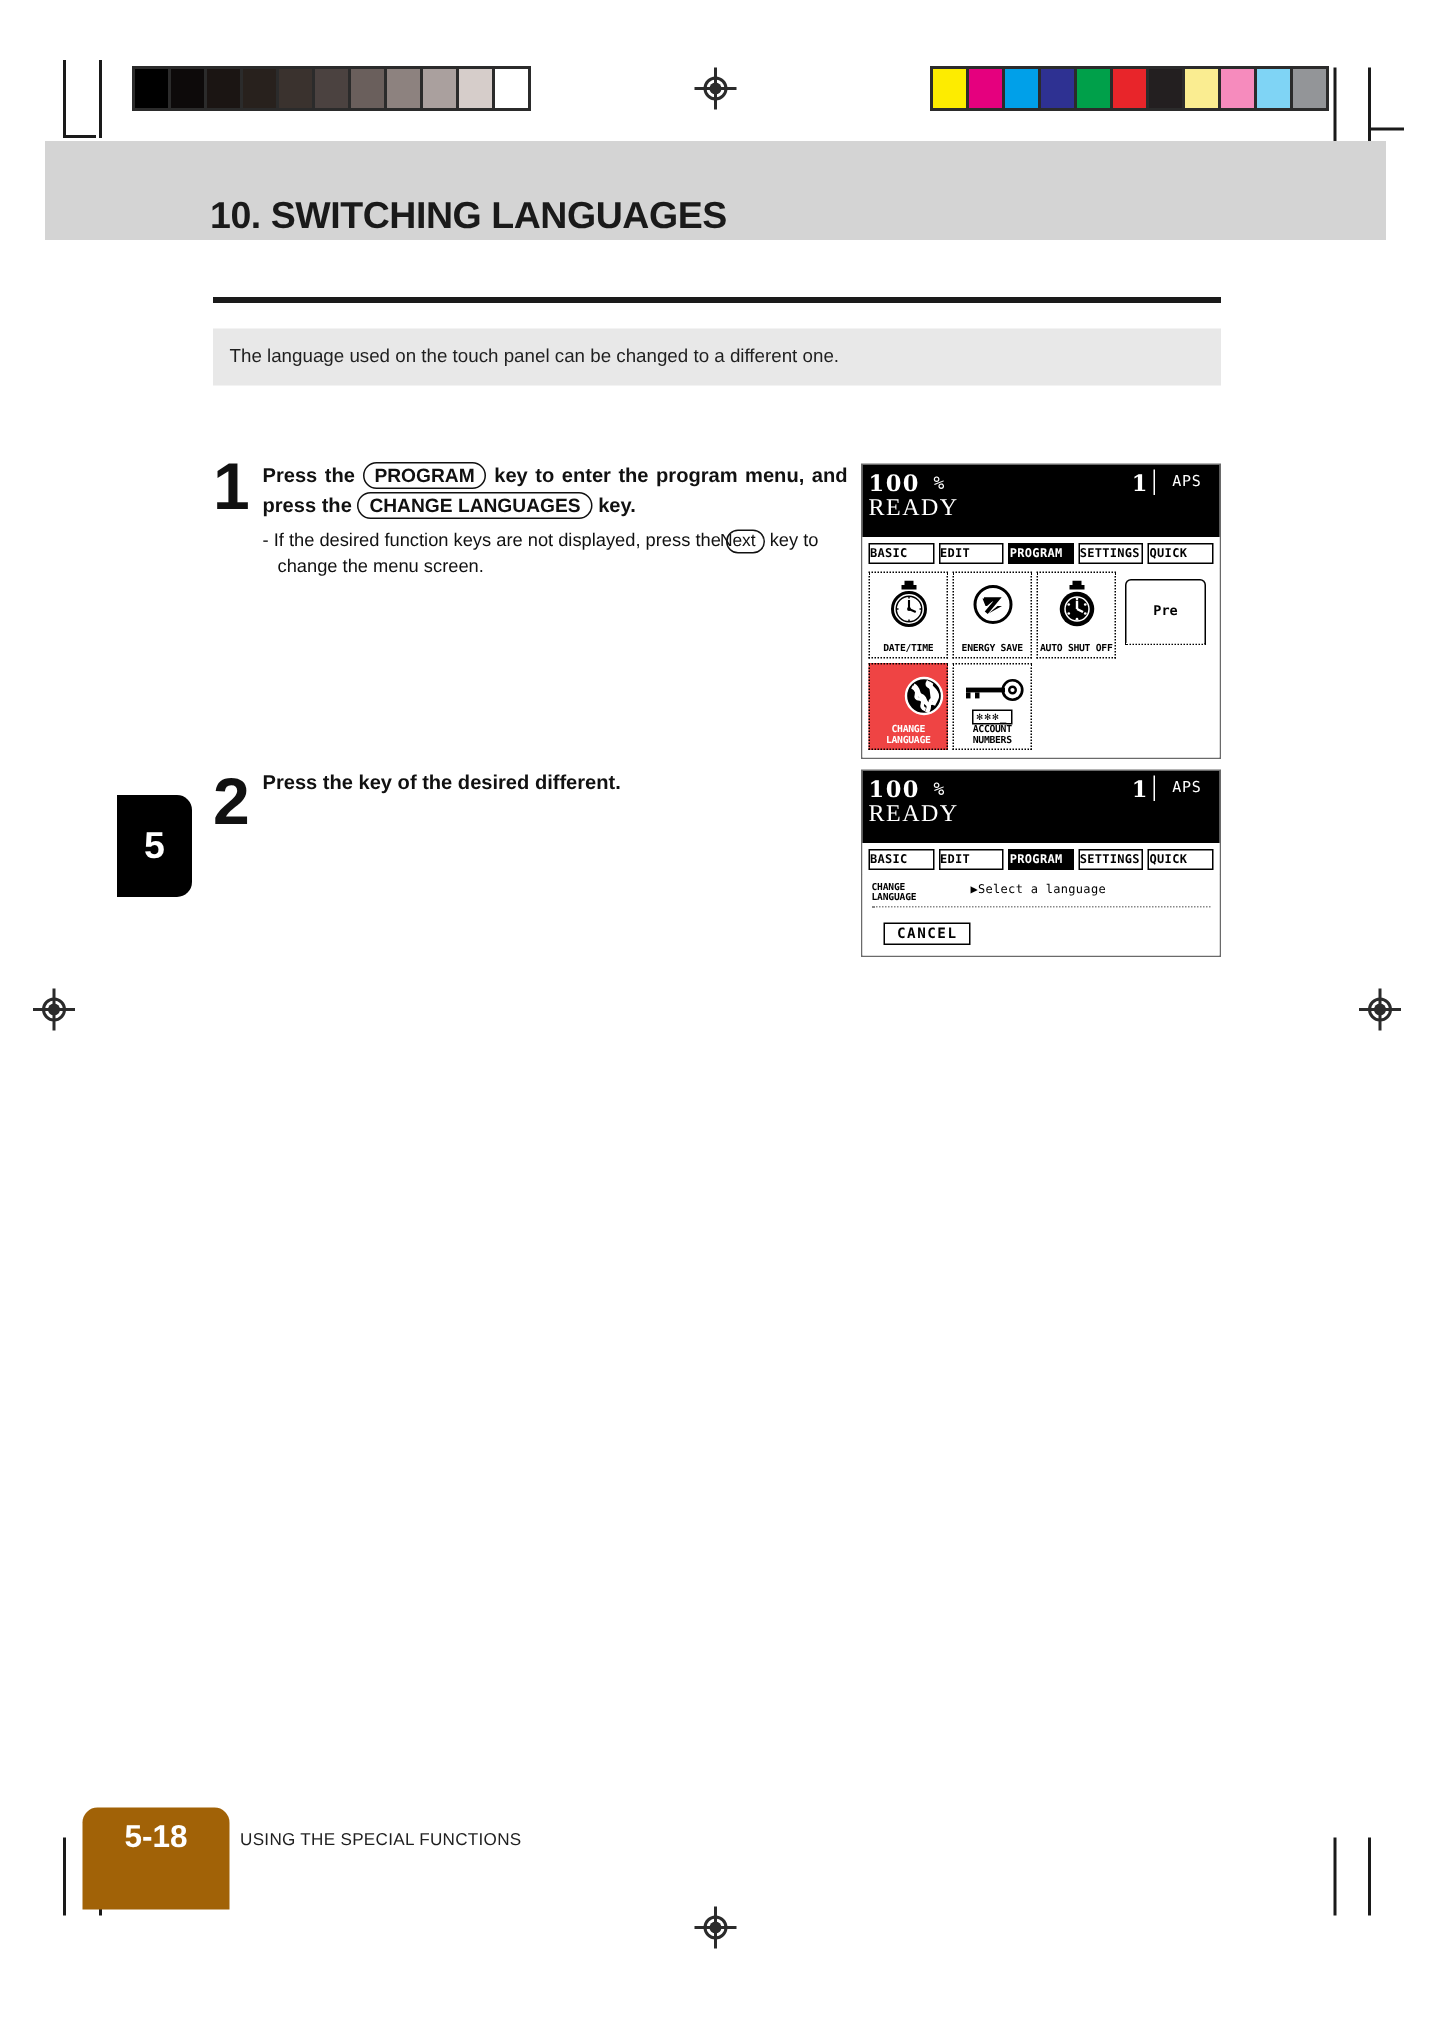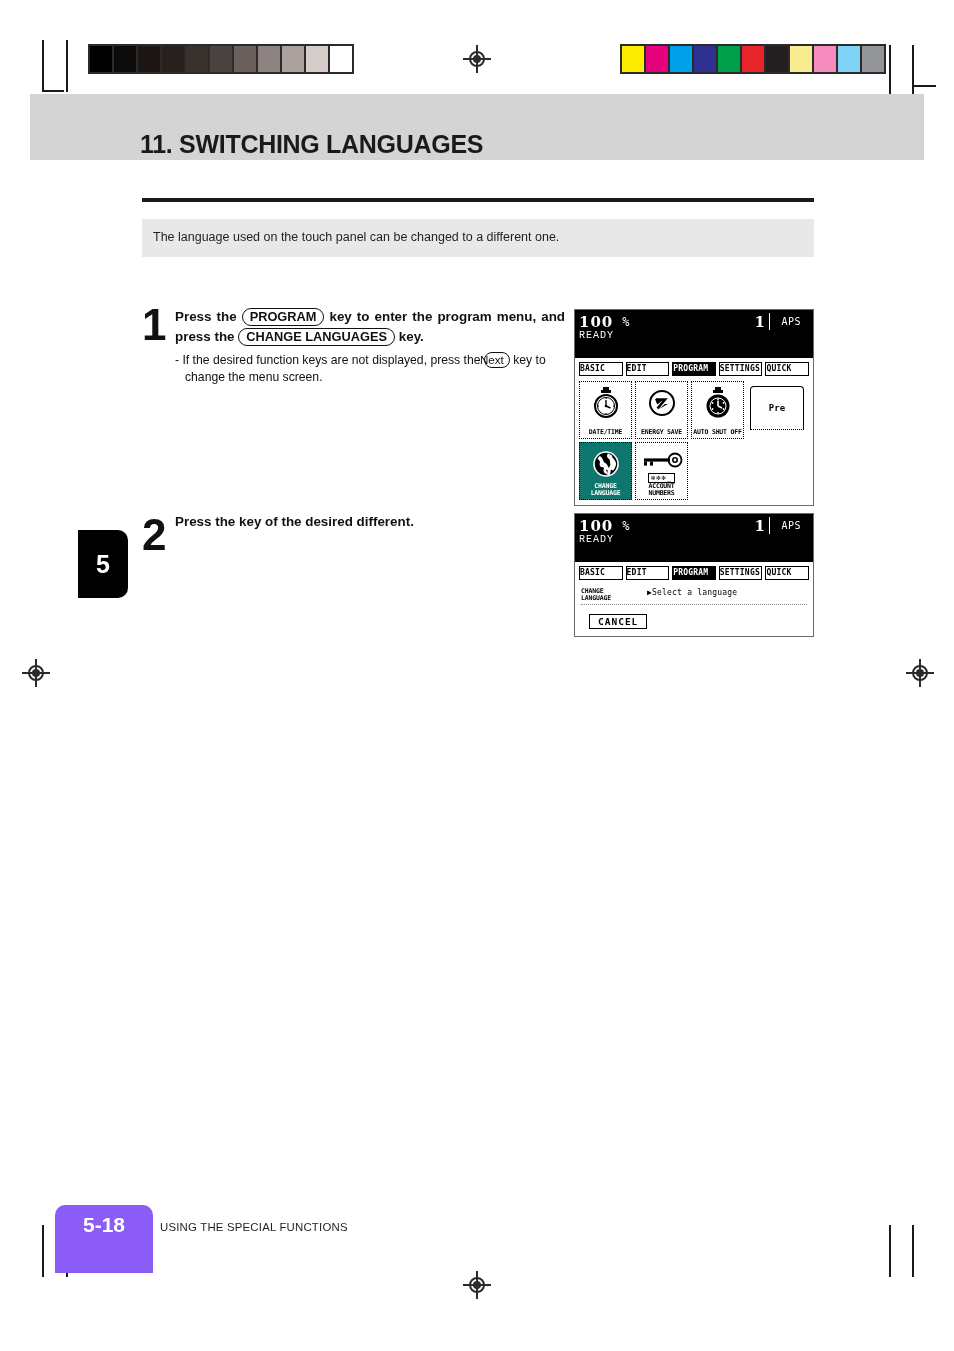--- a/index.html
+++ b/index.html
@@ -82,21 +82,21 @@
   .chapter-tab {
     position:absolute; left:78px; top:530px; width:50px; height:68px;
     background:#000; border-radius:0 10px 10px 0;
     color:#fff; font-size:25px; font-weight:bold;
     display:flex; align-items:center; justify-content:center;
   }
 
   
   .footer-tab {
     position:absolute; left:55px; top:1205px; width:98px; height:68px;
-    background:#8b5cf6; border-radius:10px 10px 0 0;
+    background:#a16207; border-radius:10px 10px 0 0;
     color:#fff; font-size:21px; font-weight:bold;
     display:flex; align-items:flex-start; justify-content:center;
     padding-top:8px;
   }
   .footer-label {
     position:absolute; left:160px; top:1221px;
     font-size:11.4px; color:#1f1f1f; letter-spacing:0.2px;
   }
 
   
@@ -122,21 +122,21 @@
     position:absolute; right:44px; font-size:15px; font-weight:bold;
     font-family:"DejaVu Serif", serif;
   }
   .lcd-divider {
     position:absolute; right:39px; top:1px; width:1px; height:17px; background:#fff;
   }
   .lcd-aps {
     position:absolute; right:8px; top:4px; font-size:10px; letter-spacing:0.5px;
   }
   .lcd-ready {
-    font-size:10px; font-family:Liberation Mono, monospace;
+    font-size:16px; font-family:Liberation Serif, serif;
     letter-spacing:1px; line-height:1.05; margin-top:-1px;
   }
 
   .lcd-tabs {
     display:flex; gap:3px; padding:4px 4px 3px 4px; background:#fff;
   }
   .lcd-tab {
     flex:1; font-size:8px; font-weight:bold;
     border:1.3px solid #000; padding:1.5px 0 1.5px 0;
     letter-spacing:0.2px; background:#fff; color:#000;
@@ -147,21 +147,21 @@
 
   .lcd-body { background:#fff; padding:2px 4px 5px 4px; }
 
   
   .fk-grid { display:flex; flex-wrap:wrap; gap:3px; }
   .fk {
     width:53px; height:58px; border:1.3px dotted #000;
     display:flex; flex-direction:column; align-items:center; justify-content:flex-start;
     padding-top:4px; background:#fff;
   }
-  .fk.selected { background:#0f766e; color:#fff; }
+  .fk.selected { background:#ef4444; color:#fff;align-items:flex-end; }
   .fk-label {
     font-size:6.5px; font-weight:bold; letter-spacing:-0.2px;
     text-align:center; margin-top:auto; padding-bottom:2px;
     line-height:1.05; width:100%;
   }
   .fk-icon { height:34px; display:flex; align-items:center; justify-content:center; }
   .fk-blank { width:53px; height:58px; }
 
   .pre-tab {
     width:54px; height:44px; border:1.3px solid #000;
@@ -265,21 +265,21 @@
     <div class="sw" style="background: rgb(0, 160, 74);"></div>
     <div class="sw" style="background: rgb(232, 37, 42);"></div>
     <div class="sw" style="background: rgb(35, 31, 32);"></div>
     <div class="sw" style="background: rgb(250, 237, 145);"></div>
     <div class="sw" style="background: rgb(246, 139, 189);"></div>
     <div class="sw" style="background: rgb(127, 212, 245);"></div>
     <div class="sw" style="background: rgb(147, 149, 152);"></div>
   </div>
 
 <div class="title-band"></div>
-<div class="title-text">11. SWITCHING LANGUAGES</div>
+<div class="title-text">10. SWITCHING LANGUAGES</div>
 <div class="rule"></div>
 <div class="intro-box"></div>
 <div class="intro-text">The language used on the touch panel can be changed to a different one.</div>
 
 <div class="step-num" style="left:142px; top:303px;">1</div>
 <div class="step-body" style="left:175px; top:307px; width:390px;">
   <div class="step-lead" id="step1-lead">Press the <span class="keycap">PROGRAM</span> key to enter the program menu, and press the <span class="keycap">CHANGE LANGUAGES</span> key.</div>
   <div class="step-sub" id="step1-sub">- If the desired function keys are not displayed, press the <span class="keycap small">Next</span> key to change the menu screen.</div>
 </div>
 

